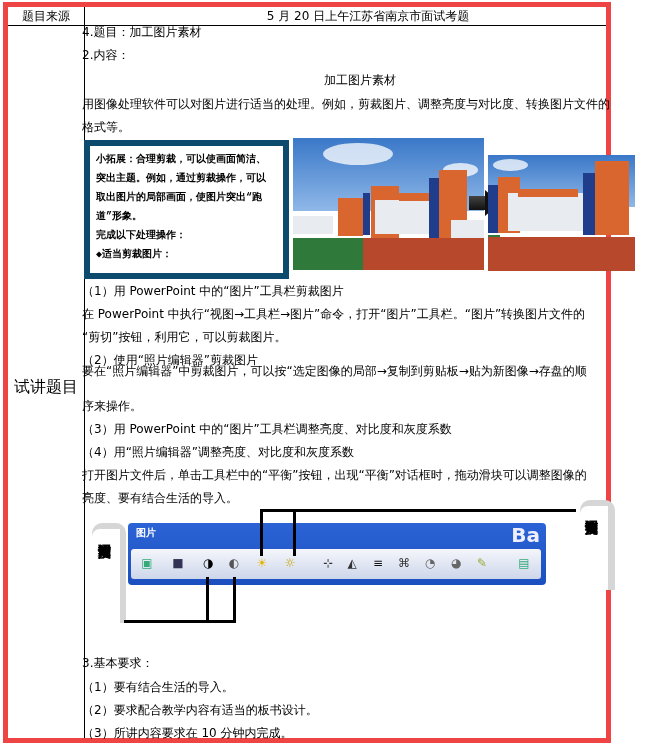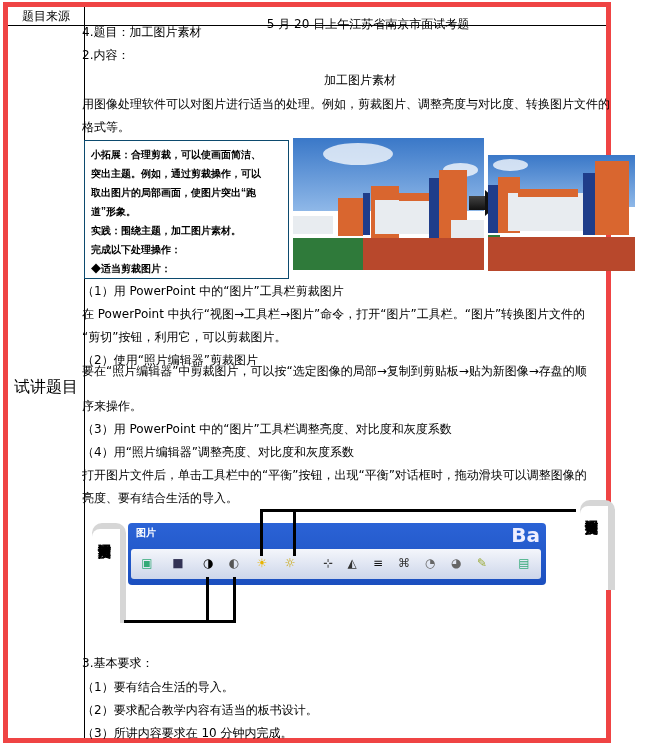--- a/index.html
+++ b/index.html
@@ -1,25 +1,25 @@
 <!DOCTYPE html>
 <html><head>
 <meta charset="utf-8">
 <style>
   html,body{margin:0;padding:0;background:#fff;}
   body{width:650px;height:746px;position:relative;overflow:hidden;font-family:"DejaVu Sans","Liberation Sans",sans-serif;color:#000;font-size:12px;}
   .tbl{position:absolute;left:3px;top:2px;width:608px;height:741px;border:5px solid #ef4444;box-sizing:border-box;}
   .vline{position:absolute;left:76px;top:0;width:1px;height:100%;background:#000;}
   .hline{position:absolute;left:0;top:18px;width:100%;height:1px;background:#000;}
   .hdr-l{position:absolute;left:0;top:0;width:76px;height:18px;line-height:18px;text-align:center;font-size:12px;}
-  .hdr-r{position:absolute;left:77px;top:8px;width:566px;height:18px;line-height:18px;text-align:center;font-size:12px;}
+  .hdr-r{position:absolute;left:77px;top:0;width:566px;height:18px;line-height:18px;text-align:center;font-size:12px;}
   .side{position:absolute;left:0;top:370px;width:76px;text-align:center;font-size:16px;}
   .line{position:absolute;left:82px;font-size:12px;white-space:nowrap;line-height:16px;}
   .center{left:77px;width:566px;text-align:center;}
-  .box{position:absolute;left:84px;top:140px;width:205px;height:139px;border:1px solid #0c4a6e;box-sizing:border-box;padding:4px 6px;font-family:Liberation Sans, sans-serif;font-weight:bold;font-size:10px;line-height:19px;}
+  .box{position:absolute;left:84px;top:140px;width:205px;height:139px;border:6px solid #0c4a6e;box-sizing:border-box;padding:4px 6px;font-family:Liberation Mono, monospace;font-weight:bold;font-size:10px;line-height:19px;}
   .photo{position:absolute;overflow:hidden;}
   .sky{position:absolute;left:0;top:0;width:100%;height:55%;background:linear-gradient(#3a78c8,#8fb8e8);}
   .cloud{position:absolute;background:rgba(255,255,255,.75);border-radius:50%;}
   .bld{position:absolute;background:#d9662f;}
   .glass{position:absolute;background:#1f3d8a;}
   .white{position:absolute;background:#e8ecf0;}
   .grass{position:absolute;background:#2f7a3a;}
   .track{position:absolute;background:#b8482c;}
   .arrow{position:absolute;left:469px;top:196px;width:18px;height:14px;background:linear-gradient(#444,#111);}
   .arrowhead{position:absolute;left:485px;top:190px;width:0;height:0;border-top:13px solid transparent;border-bottom:13px solid transparent;border-left:15px solid #111;}
@@ -47,21 +47,20 @@
 <div class="line" style="top:47px">2.内容：</div>
 <div class="line center" style="top:72px">加工图片素材</div>
 <div class="line" style="top:96px">用图像处理软件可以对图片进行适当的处理。例如，剪裁图片、调整亮度与对比度、转换图片文件的</div>
 <div class="line" style="top:119px">格式等。</div>
 
 <div class="box">
   <div>小拓展：合理剪裁，可以使画面简洁、</div>
   <div>突出主题。例如，通过剪裁操作，可以</div>
   <div>取出图片的局部画面，使图片突出“跑</div>
   <div>道”形象。</div>
-  <div>实践：围绕主题，加工图片素材。</div>
   <div>完成以下处理操作：</div>
   <div>◆适当剪裁图片：</div>
 </div>
 
 <div class="photo" style="left:293px;top:138px;width:191px;height:132px;">
   <div class="sky"></div>
   <div class="cloud" style="left:30px;top:5px;width:70px;height:22px;"></div>
   <div class="cloud" style="left:150px;top:25px;width:35px;height:14px;"></div>
   <div class="white" style="left:0;top:78px;width:40px;height:18px;"></div>
   <div class="bld" style="left:45px;top:60px;width:25px;height:38px;"></div>

